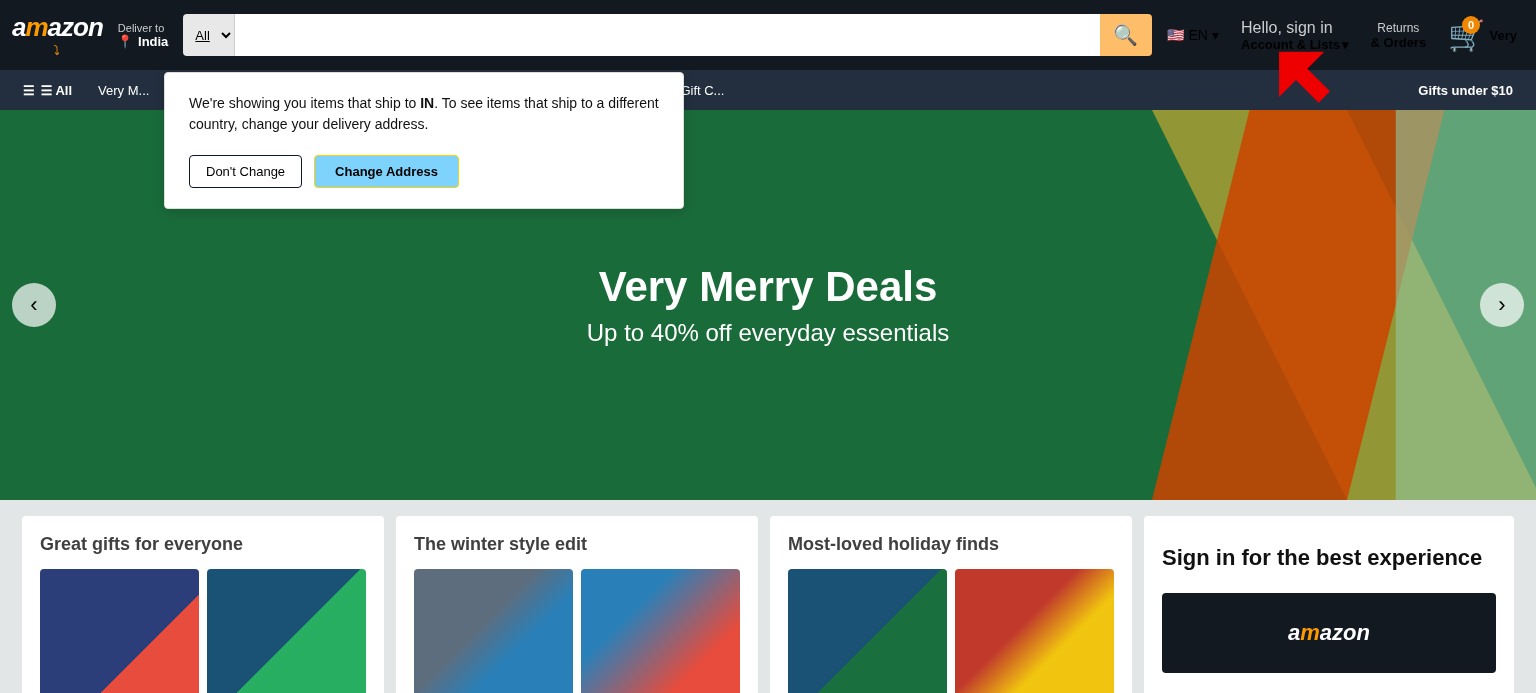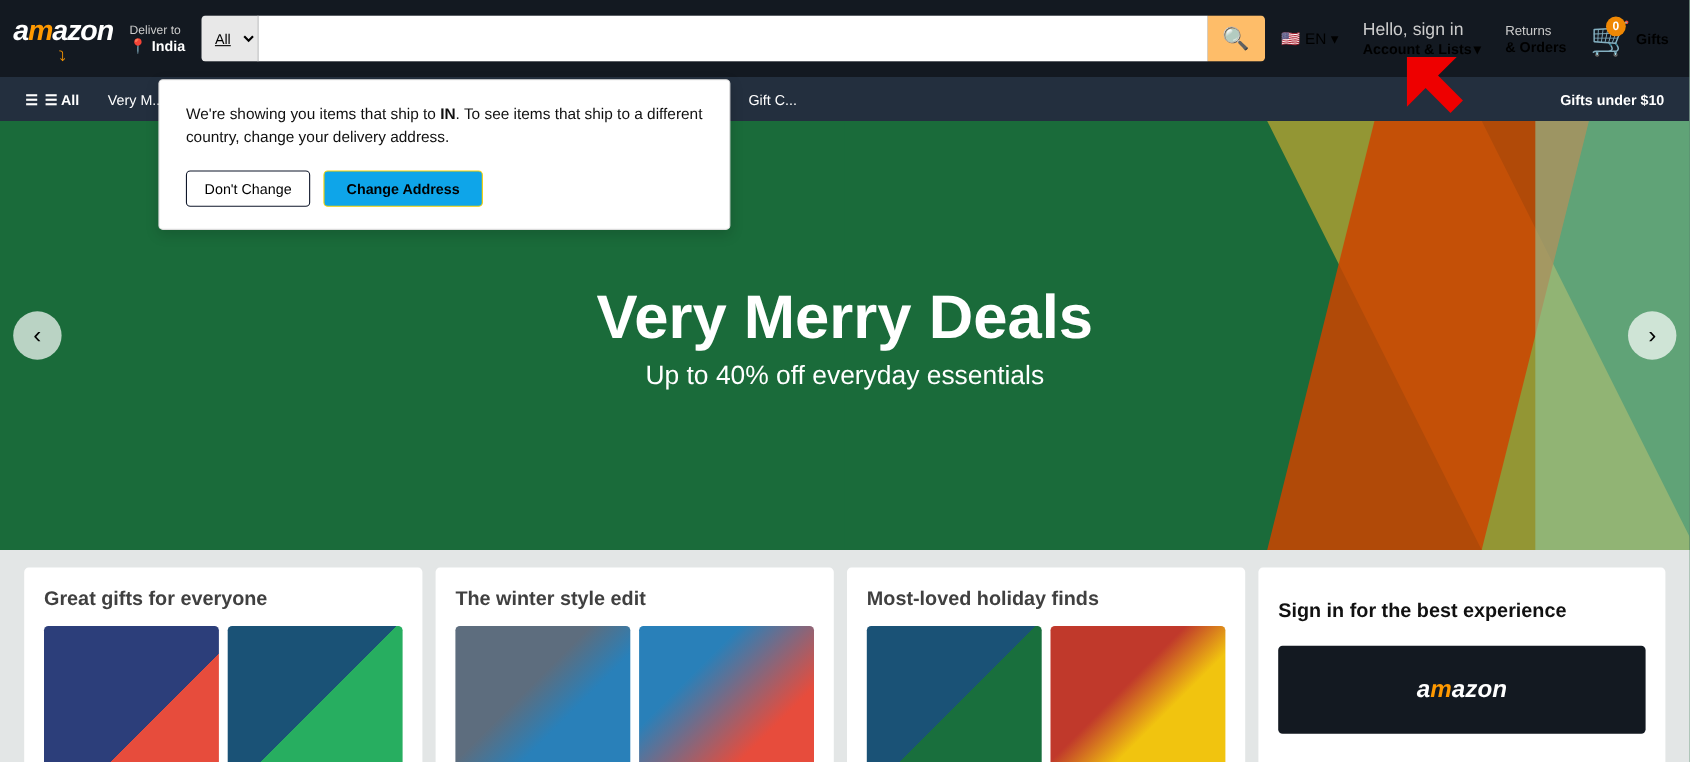--- a/index.html
+++ b/index.html
@@ -94,21 +94,21 @@
     }
     .account-section .top-line { font-size: 16px; color: #ccc; }
     .account-section .bottom-line { font-weight: bold; font-size: 13px; display: flex; align-items: center; gap: 2px; }
     .returns-section {
       display: flex;
       flex-direction: column;
       cursor: pointer;
       padding: 4px 6px;
       border: 1px solid transparent;
     }
-    .returns-section .top-line { font-size: 12px; color: #ccc; }
+    .returns-section .top-line { font-size: 12px; color: #ccc; text-align: center; }
     .returns-section .bottom-line { font-weight: bold; font-size: 13px; }
     .cart-section {
       display: flex;
       align-items: center;
       gap: 4px;
       cursor: pointer;
       padding: 4px 6px;
       border: 1px solid transparent;
       position: relative;
     }
@@ -151,21 +151,21 @@
       align-items: center;
       gap: 4px;
     }
     .nav-item.all { font-weight: bold; }
     .nav-item.gifts-under { font-weight: bold; margin-left: auto; }
 
     
     .tooltip-overlay {
       position: absolute;
       top: 72px;
-      left: 144px;
+      left: 164px;
       background: white;
       border: 1px solid #ddd;
       border-radius: 4px;
       padding: 20px 24px;
       width: 520px;
       z-index: 1000;
       box-shadow: 0 4px 12px rgba(0,0,0,0.15);
     }
     .tooltip-text {
       font-size: 14px;
@@ -181,21 +181,21 @@
     .btn-dont-change {
       padding: 8px 16px;
       background: white;
       border: 1px solid #0f172a;
       border-radius: 4px;
       cursor: pointer;
       font-size: 13px;
     }
     .btn-change-address {
       padding: 8px 20px;
-      background: #0ea5e9;
+      background: #7dd3fc;
       border: 1px solid #fcd200;
       border-radius: 4px;
       cursor: pointer;
       font-size: 13px;
       font-weight: bold;
     }
 
     
     .red-arrow {
       position: absolute;
@@ -227,21 +227,21 @@
       width: 50%;
       height: 100%;
     }
     .hero-content {
       text-align: center;
       color: white;
       z-index: 2;
       position: relative;
     }
     .hero-title {
-      font-size: 56px;
+      font-size: 42px;
       font-weight: bold;
       margin-bottom: 8px;
     }
     .hero-subtitle {
       font-size: 24px;
     }
     .hero-arrow-left, .hero-arrow-right {
       position: absolute;
       top: 50%;
       transform: translateY(-50%);
@@ -310,21 +310,21 @@
 
     
     .signin-card {
       background: white;
       padding: 28px 18px 18px;
       flex: 0 0 370px;
       margin: 0 6px;
       border-radius: 4px;
     }
     .signin-title {
-      font-size: 18px;
+      font-size: 22px;
       font-weight: bold;
       margin-bottom: 20px;
       color: #111;
       line-height: 1.3;
     }
     .signin-btn {
       width: 100%;
       padding: 10px;
       background: #ffd814;
       border: 1px solid #fcd200;
@@ -397,21 +397,21 @@
   <div class="returns-section">
     <span class="top-line">Returns</span>
     <span class="bottom-line">&amp; Orders</span>
   </div>
 
   <div class="cart-section">
     <div style="position:relative;">
       <span style="font-size:30px;">🛒</span>
       <div class="cart-count">0</div>
     </div>
-    <span class="cart-label">Gifts</span>
+    <span class="cart-label">Very</span>
   </div>
 </header>
 
 <nav class="nav-bar">
   <div class="nav-item all">
     <span>☰</span>
     <span style="margin-left:2px;">☰ All</span>
   </div>
   <div class="nav-item">
     <span>Very M...</span>

